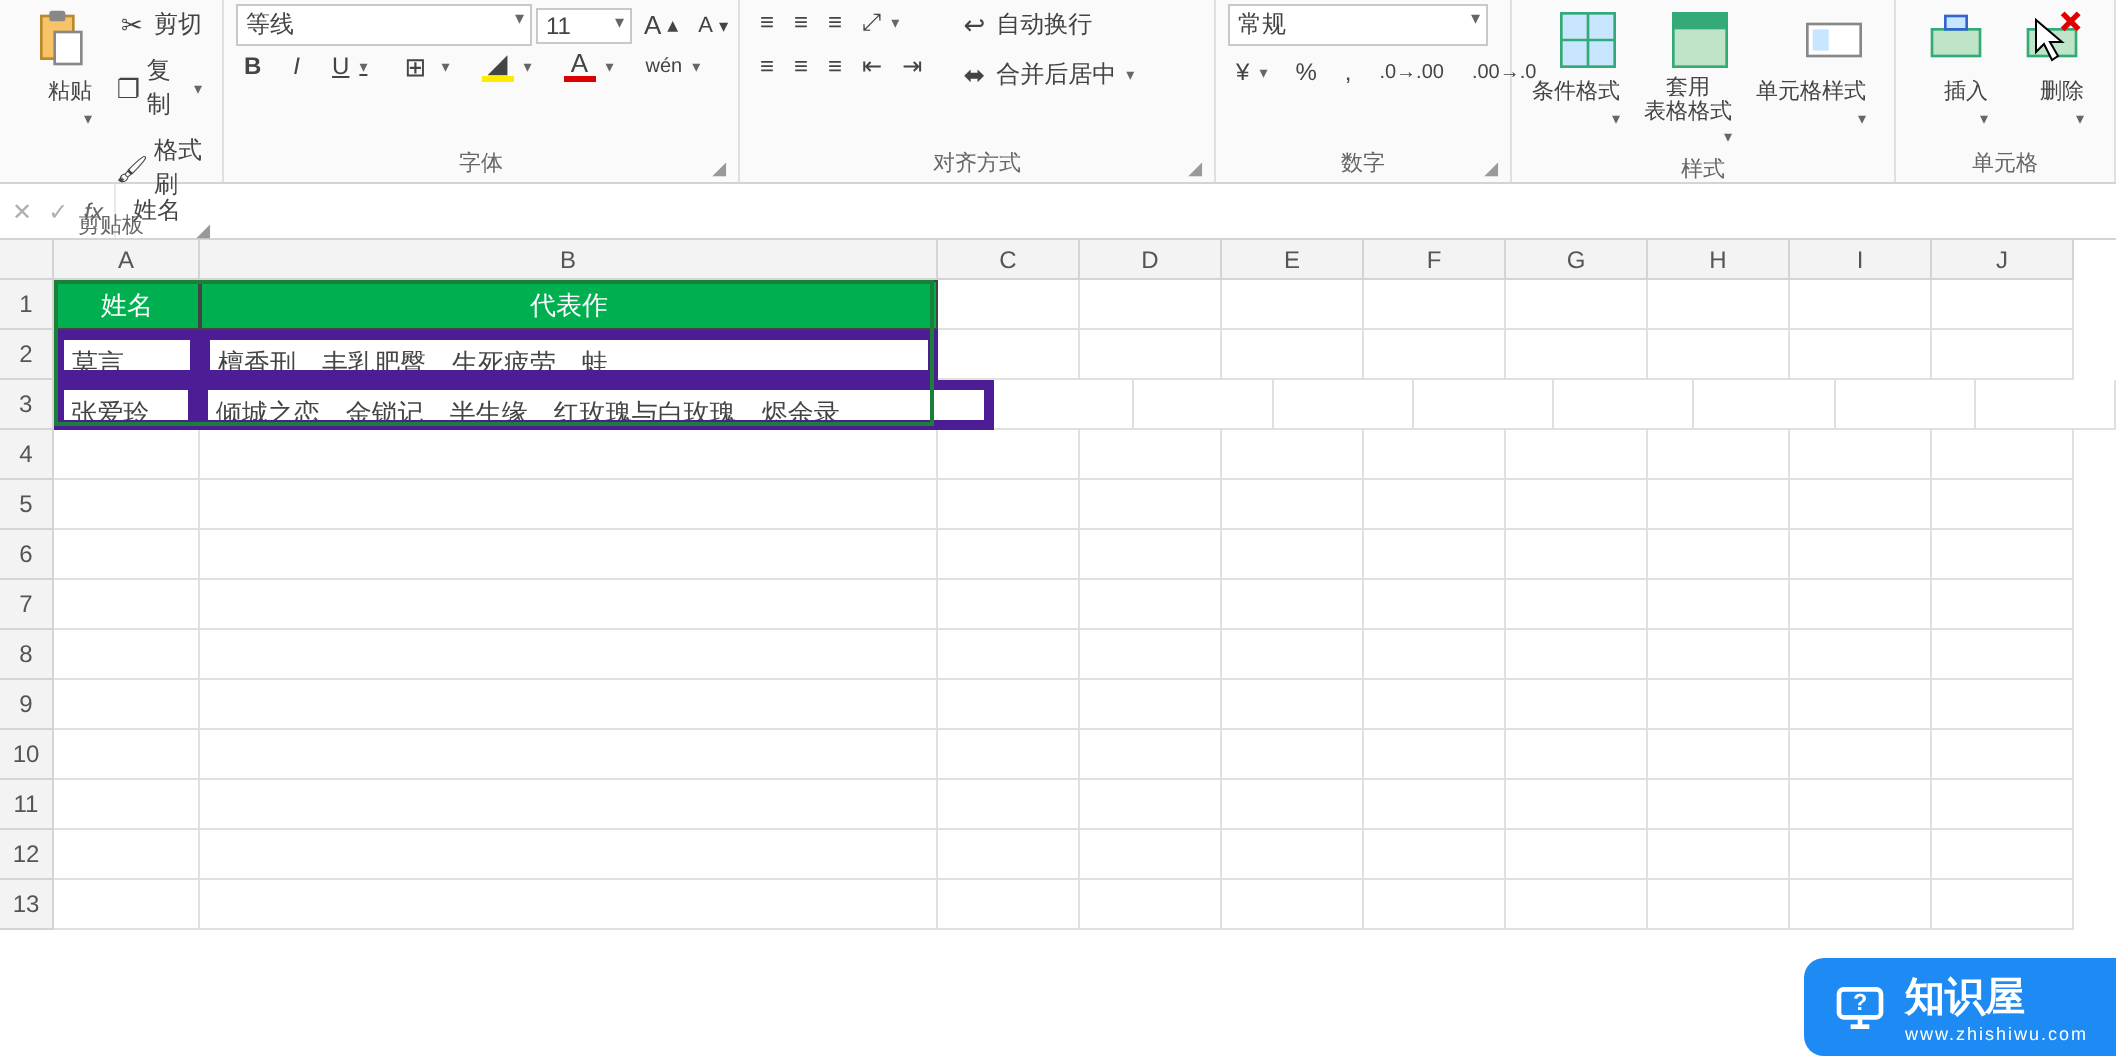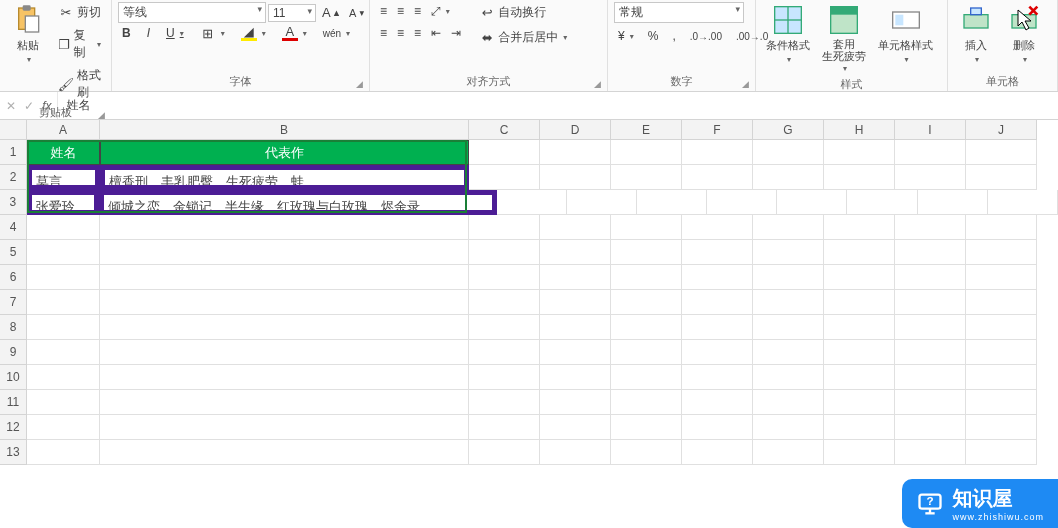--- a/index.html
+++ b/index.html
@@ -7,21 +7,21 @@
 
 .ribbon { display: flex; border-bottom: 1px solid #d4d4d4; height: 92px; background: #fafafa; }
 .rgroup { border-right: 1px solid #e0e0e0; padding: 2px 6px 0 6px; display: flex; flex-direction: column; justify-content: space-between; }
 .rgroup-body { display: flex; flex: 1; align-items: flex-start; gap: 4px; }
 .rgroup-label { text-align: center; font-size: 11px; color: #666; padding: 2px 0; position: relative; }
 .rgroup-label .exp { position: absolute; right: 0; bottom: 2px; font-size: 9px; color: #999; }
 
 .vcol { display: flex; flex-direction: column; gap: 2px; }
 .hrow { display: flex; gap: 2px; align-items: center; }
 .btn { display: inline-flex; align-items: center; gap: 3px; padding: 2px 4px; cursor: pointer; font-size: 12px; color: #444; }
-.big-btn { display: flex; flex-direction: column; align-items: center; gap: 2px; padding: 2px 4px; cursor: pointer; font-size: 11px; min-width: 44px; }
+.big-btn { display: flex; flex-direction: column; align-items: flex-end; gap: 2px; padding: 2px 4px; cursor: pointer; font-size: 11px; min-width: 44px; }
 .big-btn .ico { width: 32px; height: 32px; display: flex; align-items: center; justify-content: center; }
 .dd { font-size: 8px; color: #666; margin-left: 2px; }
 .sel { border: 1px solid #c8c8c8; background: #fff; padding: 1px 18px 1px 4px; font-size: 12px; position: relative; min-width: 48px; white-space: nowrap; }
 .sel::after { content: "▾"; position: absolute; right: 3px; top: 1px; font-size: 9px; color: #666; }
 .icon-sq { width: 16px; height: 16px; display: inline-flex; align-items: center; justify-content: center; font-size: 13px; }
 
 .formula-bar { display: flex; align-items: stretch; height: 28px; border-bottom: 1px solid #d4d4d4; }
 .name-box { width: 92px; border-right: 1px solid #d4d4d4; display: flex; align-items: center; padding: 0 6px; position: relative; background: #fff; }
 .name-box::after { content: "▾"; position: absolute; right: 4px; font-size: 9px; color: #666; }
 .fb-btns { display: flex; align-items: center; padding: 0 6px; gap: 8px; border-right: 1px solid #e8e8e8; }
@@ -176,21 +176,21 @@
           <span class="dd">▾</span>
       </div>
       <div class="big-btn">
         <span class="ico">
             <svg viewBox="0 0 24 24">
               <rect x="2" y="2" width="20" height="20" fill="#bfe4c8" stroke="#3a7"></rect>
               <rect x="2" y="2" width="20" height="6" fill="#3a7"></rect>
             </svg>
           </span>
         <span style="white-space:pre-line;text-align:center;line-height:1.1">套用
-生死疲劳</span>
+表格格式</span>
           <span class="dd">▾</span>
       </div>
       <div class="big-btn">
         <span class="ico">
             <svg viewBox="0 0 24 24">
               <rect x="2" y="6" width="20" height="12" fill="#fff" stroke="#888"></rect>
               <rect x="4" y="8" width="6" height="8" fill="#c8e6ff"></rect>
             </svg>
           </span>
         <span>单元格样式</span>

